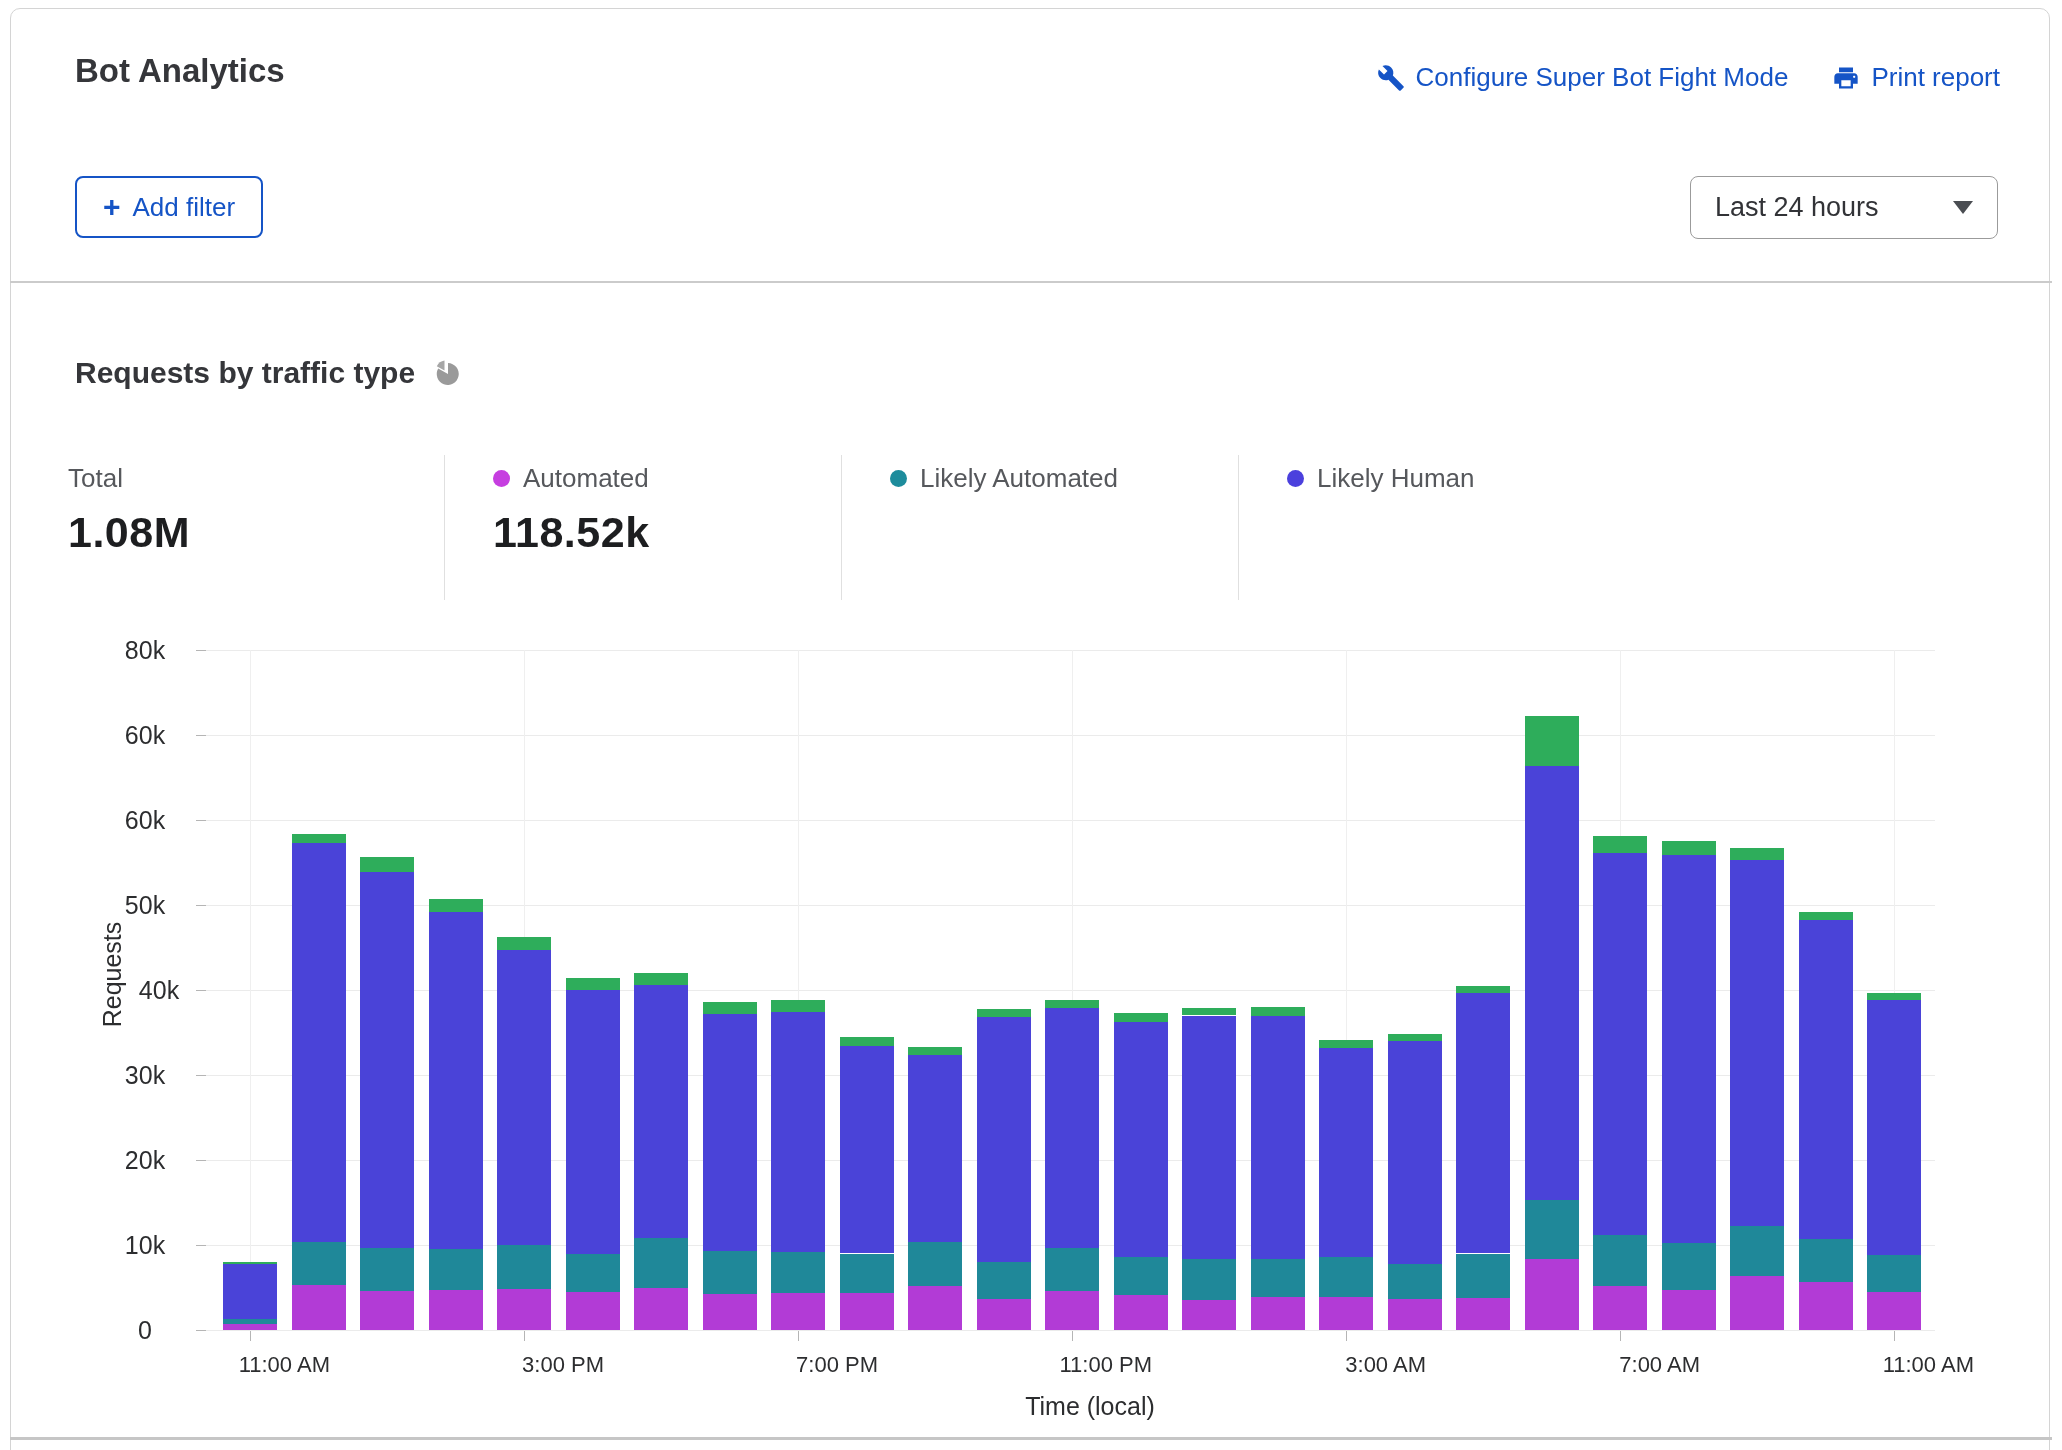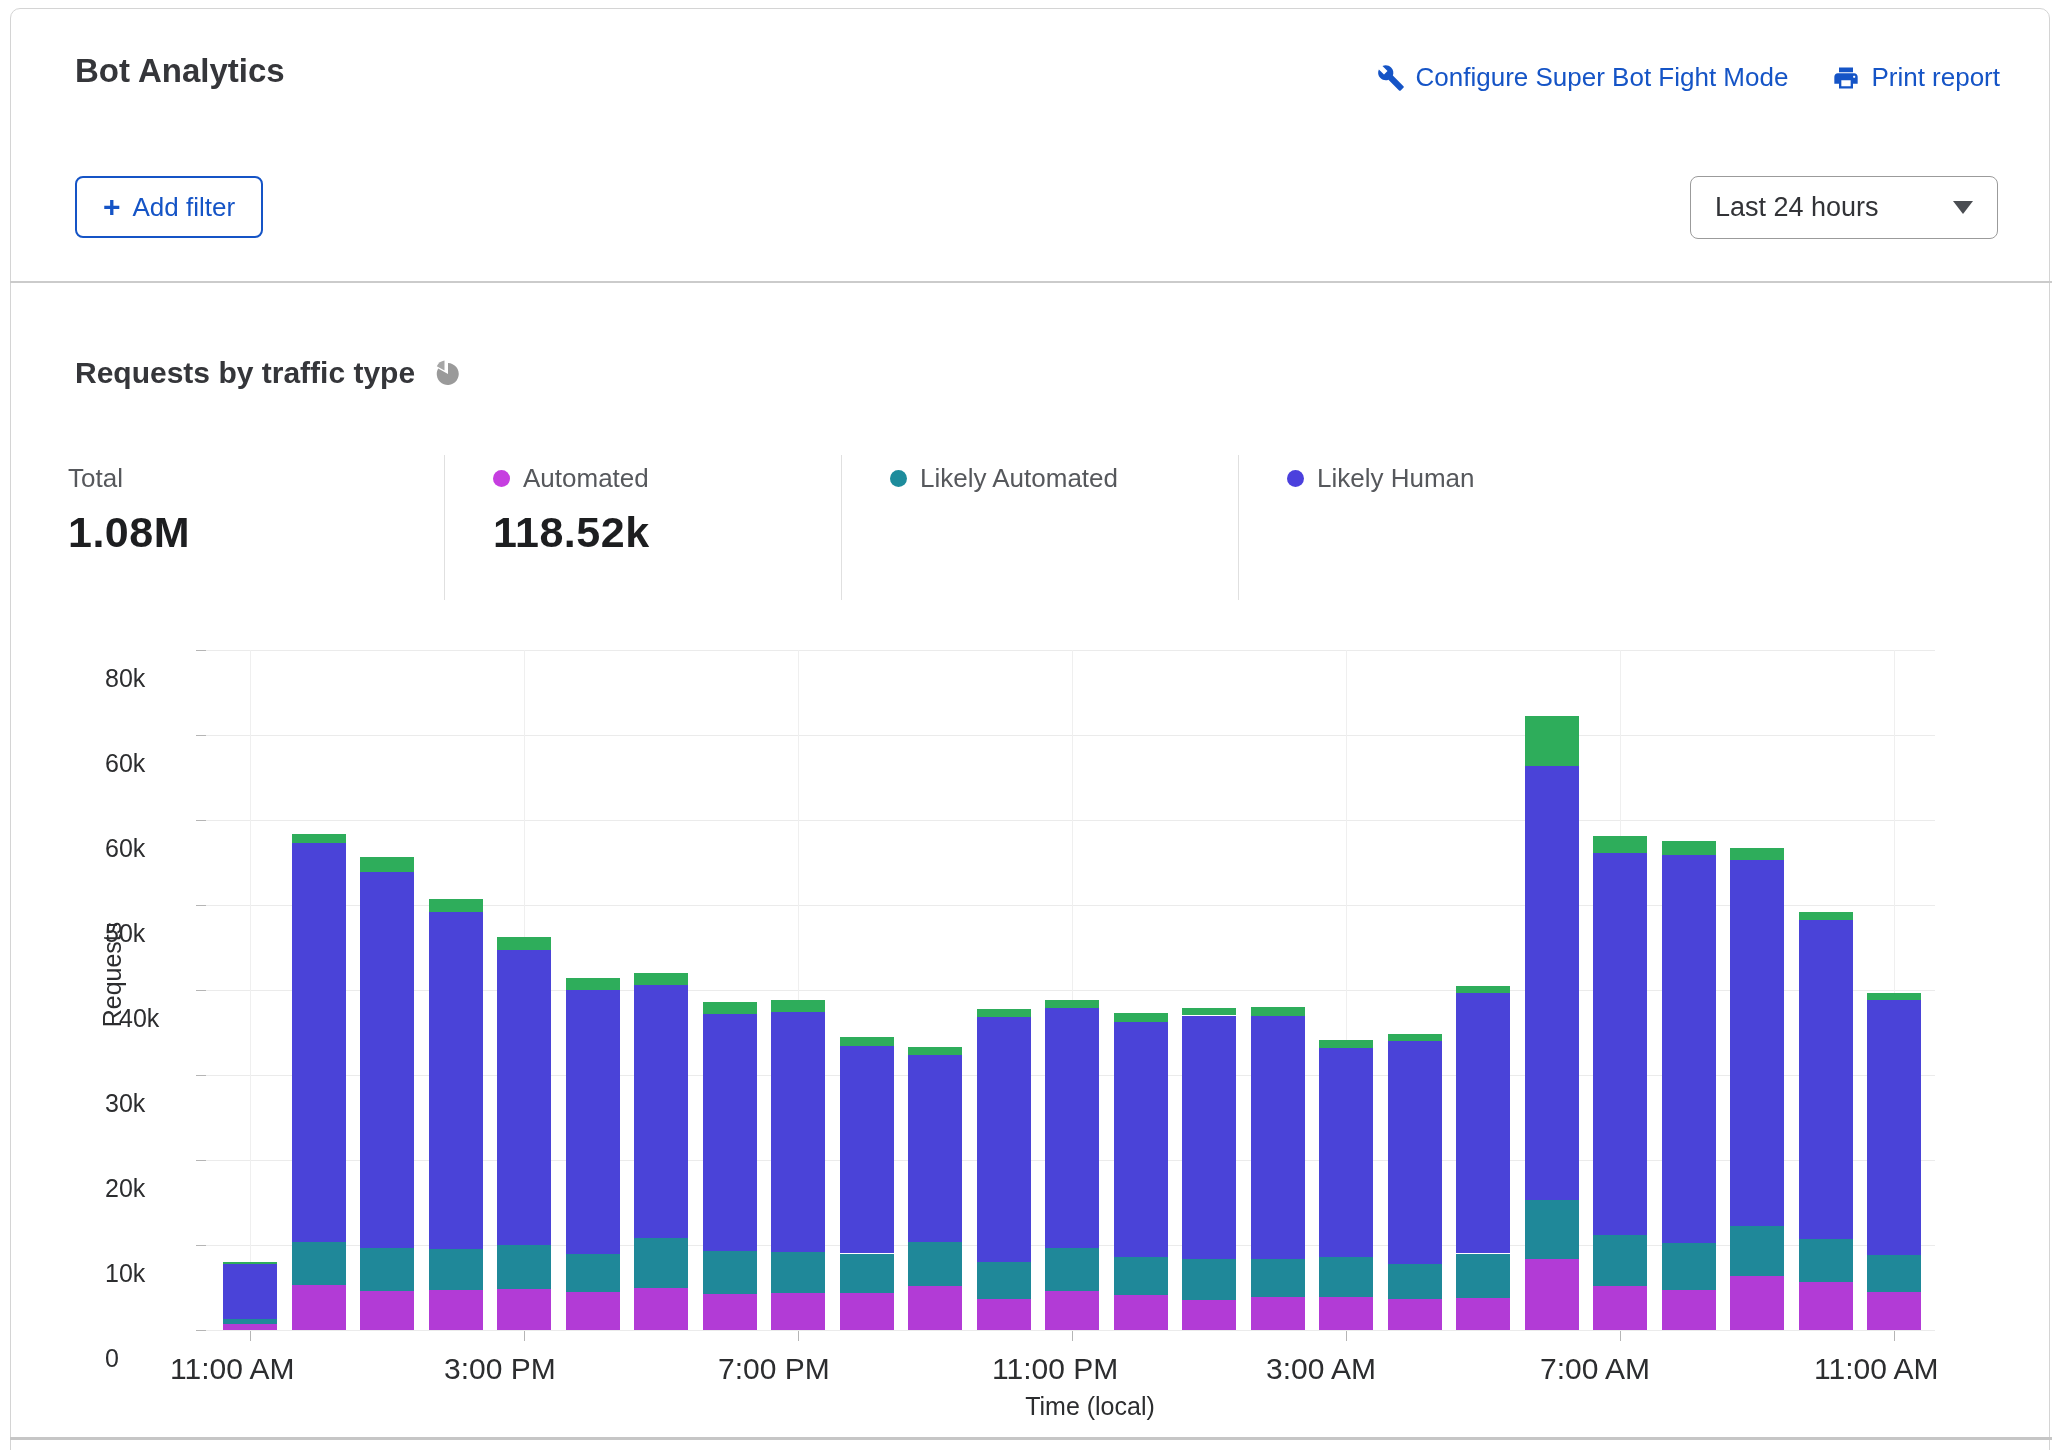--- a/index.html
+++ b/index.html
@@ -30,22 +30,22 @@
   .stat{width:384px;padding-left:8px;box-sizing:border-box;}
   .stat + .stat{border-left:1px solid #e0e0e0;padding-left:48px;width:397px;}
   .stat-label-row{display:flex;align-items:center;gap:13px;margin-top:8px;font-size:26px;color:#56585c;}
   .stat-dot{width:17px;height:17px;border-radius:50%;display:inline-block;}
   .stat-value{margin-top:14px;font-size:43px;font-weight:700;color:#1d1e20;letter-spacing:.5px;}
   
   .gridline-h{position:absolute;height:1px;background:#ebebeb;}
   .gridline-v{position:absolute;width:1px;background:#efefef;}
   .ytick{position:absolute;width:10px;height:1px;background:#b5b5b5;}
   .xtick{position:absolute;width:1px;height:10px;background:#b5b5b5;}
-  .y-label{position:absolute;width:80px;text-align:left;font-size:25px;color:#2c2d2f;margin-top:28px;}
-  .x-label{position:absolute;width:160px;text-align:left;font-size:30px;color:#2c2d2f;}
+  .y-label{position:absolute;width:80px;text-align:center;font-size:25px;color:#2c2d2f;}
+  .x-label{position:absolute;width:160px;text-align:right;font-size:22px;color:#2c2d2f;}
   .axis-title-y{position:absolute;left:-18px;top:960px;width:260px;text-align:center;font-size:25px;
       color:#2c2d2f;transform:rotate(-90deg);transform-origin:center;}
   .axis-title-x{position:absolute;left:990px;top:1392px;width:200px;text-align:center;font-size:25px;color:#2c2d2f;}
   .bar{position:absolute;cursor:pointer;}
   .seg{position:absolute;left:0;width:100%;}
   .bottom-divider{position:absolute;left:10px;top:1437px;width:2042px;height:3px;background:#c6c6c6;}
 </style>
 </head>
 <body>
 

